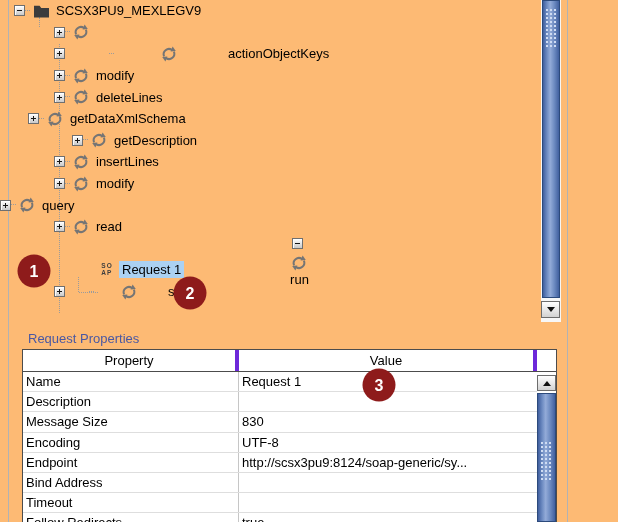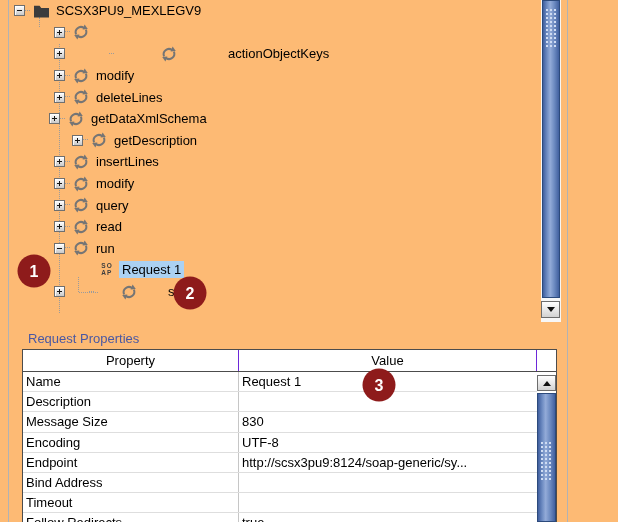--- a/index.html
+++ b/index.html
@@ -42,21 +42,21 @@
   .tree-sb .sb-thumb{position:absolute;left:1px;top:0;width:18px;height:298px;}
   .tree-sb .grip{top:8px;}
   .tree-sb .sb-btn{position:absolute;left:0;top:301px;width:19px;height:17px;}
 
   
   .props-title{position:absolute;left:28px;top:331px;color:#4a58a2;}
   .props-table{position:absolute;left:22px;top:349px;width:535px;height:173px;box-sizing:border-box;
      border:1px solid #4c4c4c;border-bottom:none;display:flex;background:#fff;overflow:hidden;}
   .tbl-main{flex:1;display:flex;flex-direction:column;min-width:0;}
   .tbl-header{display:flex;height:22px;flex:0 0 22px;border-bottom:1px solid #4c4c4c;box-sizing:border-box;}
-  .th{box-sizing:border-box;border-right:1px solid #6d28d9;display:flex;align-items:center;justify-content:center;}
+  .th{box-sizing:border-box;border-right:4px solid #6d28d9;display:flex;align-items:center;justify-content:center;}
   .th.prop{width:216px;}
   .th.val{flex:1;}
   .tbl-row{display:flex;height:20.2px;flex:0 0 20.2px;box-sizing:border-box;border-bottom:1px solid #dedede;}
   .td{box-sizing:border-box;padding-left:3px;display:flex;align-items:center;white-space:nowrap;overflow:hidden;}
   .td.prop{width:216px;border-right:1px solid #c6c6c6;text-align:right;}
   .td.val{flex:1;}
   .tbl-scroll{width:19px;flex:0 0 19px;display:flex;flex-direction:column;box-sizing:border-box;background:#fff;}
   .tbl-scroll-header{height:22px;flex:0 0 22px;border-bottom:1px solid #4c4c4c;box-sizing:border-box;}
   .tbl-scroll .sb-btn{margin-top:3px;height:16px;flex:0 0 16px;width:19px;}
   .tbl-scroll .sb-thumb{margin-top:2px;flex:1;position:relative;}
@@ -142,21 +142,21 @@
               <g fill="none" stroke="#757575" stroke-width="2">
                 <path d="M3.1 10.4 A5.3 5.3 0 0 1 10.9 3.9"></path>
                 <path d="M12.9 5.6 A5.3 5.3 0 0 1 5.1 12.1"></path>
               </g>
               <path fill="#757575" d="M11.6 0.6 L14.8 5.0 L9.6 5.4 Z"></path>
               <path fill="#757575" d="M4.4 15.4 L1.2 11.0 L6.4 10.6 Z"></path>
             </svg>
           </span>
           <span class="tlabel">deleteLines</span>
         </div>
-        <div class="tree-row" style="padding-left: 28px; margin-left: 21px;">
+        <div class="tree-row" style="padding-left: 28px;">
           <span class="toggle plus"></span>
           <span class="stub"></span>
           <span class="ticon">
             <svg width="16" height="16" viewBox="0 0 16 16">
               <g fill="none" stroke="#757575" stroke-width="2">
                 <path d="M3.1 10.4 A5.3 5.3 0 0 1 10.9 3.9"></path>
                 <path d="M12.9 5.6 A5.3 5.3 0 0 1 5.1 12.1"></path>
               </g>
               <path fill="#757575" d="M11.6 0.6 L14.8 5.0 L9.6 5.4 Z"></path>
               <path fill="#757575" d="M4.4 15.4 L1.2 11.0 L6.4 10.6 Z"></path>
@@ -202,21 +202,21 @@
               <g fill="none" stroke="#757575" stroke-width="2">
                 <path d="M3.1 10.4 A5.3 5.3 0 0 1 10.9 3.9"></path>
                 <path d="M12.9 5.6 A5.3 5.3 0 0 1 5.1 12.1"></path>
               </g>
               <path fill="#757575" d="M11.6 0.6 L14.8 5.0 L9.6 5.4 Z"></path>
               <path fill="#757575" d="M4.4 15.4 L1.2 11.0 L6.4 10.6 Z"></path>
             </svg>
           </span>
           <span class="tlabel">modify</span>
         </div>
-        <div class="tree-row" style="padding-left: 54px;">
+        <div class="tree-row" style="">
           <span class="toggle plus"></span>
           <span class="stub"></span>
           <span class="ticon">
             <svg width="16" height="16" viewBox="0 0 16 16">
               <g fill="none" stroke="#757575" stroke-width="2">
                 <path d="M3.1 10.4 A5.3 5.3 0 0 1 10.9 3.9"></path>
                 <path d="M12.9 5.6 A5.3 5.3 0 0 1 5.1 12.1"></path>
               </g>
               <path fill="#757575" d="M11.6 0.6 L14.8 5.0 L9.6 5.4 Z"></path>
               <path fill="#757575" d="M4.4 15.4 L1.2 11.0 L6.4 10.6 Z"></path>
@@ -232,21 +232,21 @@
               <g fill="none" stroke="#757575" stroke-width="2">
                 <path d="M3.1 10.4 A5.3 5.3 0 0 1 10.9 3.9"></path>
                 <path d="M12.9 5.6 A5.3 5.3 0 0 1 5.1 12.1"></path>
               </g>
               <path fill="#757575" d="M11.6 0.6 L14.8 5.0 L9.6 5.4 Z"></path>
               <path fill="#757575" d="M4.4 15.4 L1.2 11.0 L6.4 10.6 Z"></path>
             </svg>
           </span>
           <span class="tlabel">read</span>
         </div>
-        <div class="tree-row" style="padding-left: 54px;">
+        <div class="tree-row" style="padding-left: 54px; flex-direction: column;">
           <span class="toggle"></span>
           <span class="stub"></span>
           <span class="ticon">
             <svg width="16" height="16" viewBox="0 0 16 16">
               <g fill="none" stroke="#757575" stroke-width="2">
                 <path d="M3.1 10.4 A5.3 5.3 0 0 1 10.9 3.9"></path>
                 <path d="M12.9 5.6 A5.3 5.3 0 0 1 5.1 12.1"></path>
               </g>
               <path fill="#757575" d="M11.6 0.6 L14.8 5.0 L9.6 5.4 Z"></path>
               <path fill="#757575" d="M4.4 15.4 L1.2 11.0 L6.4 10.6 Z"></path>

